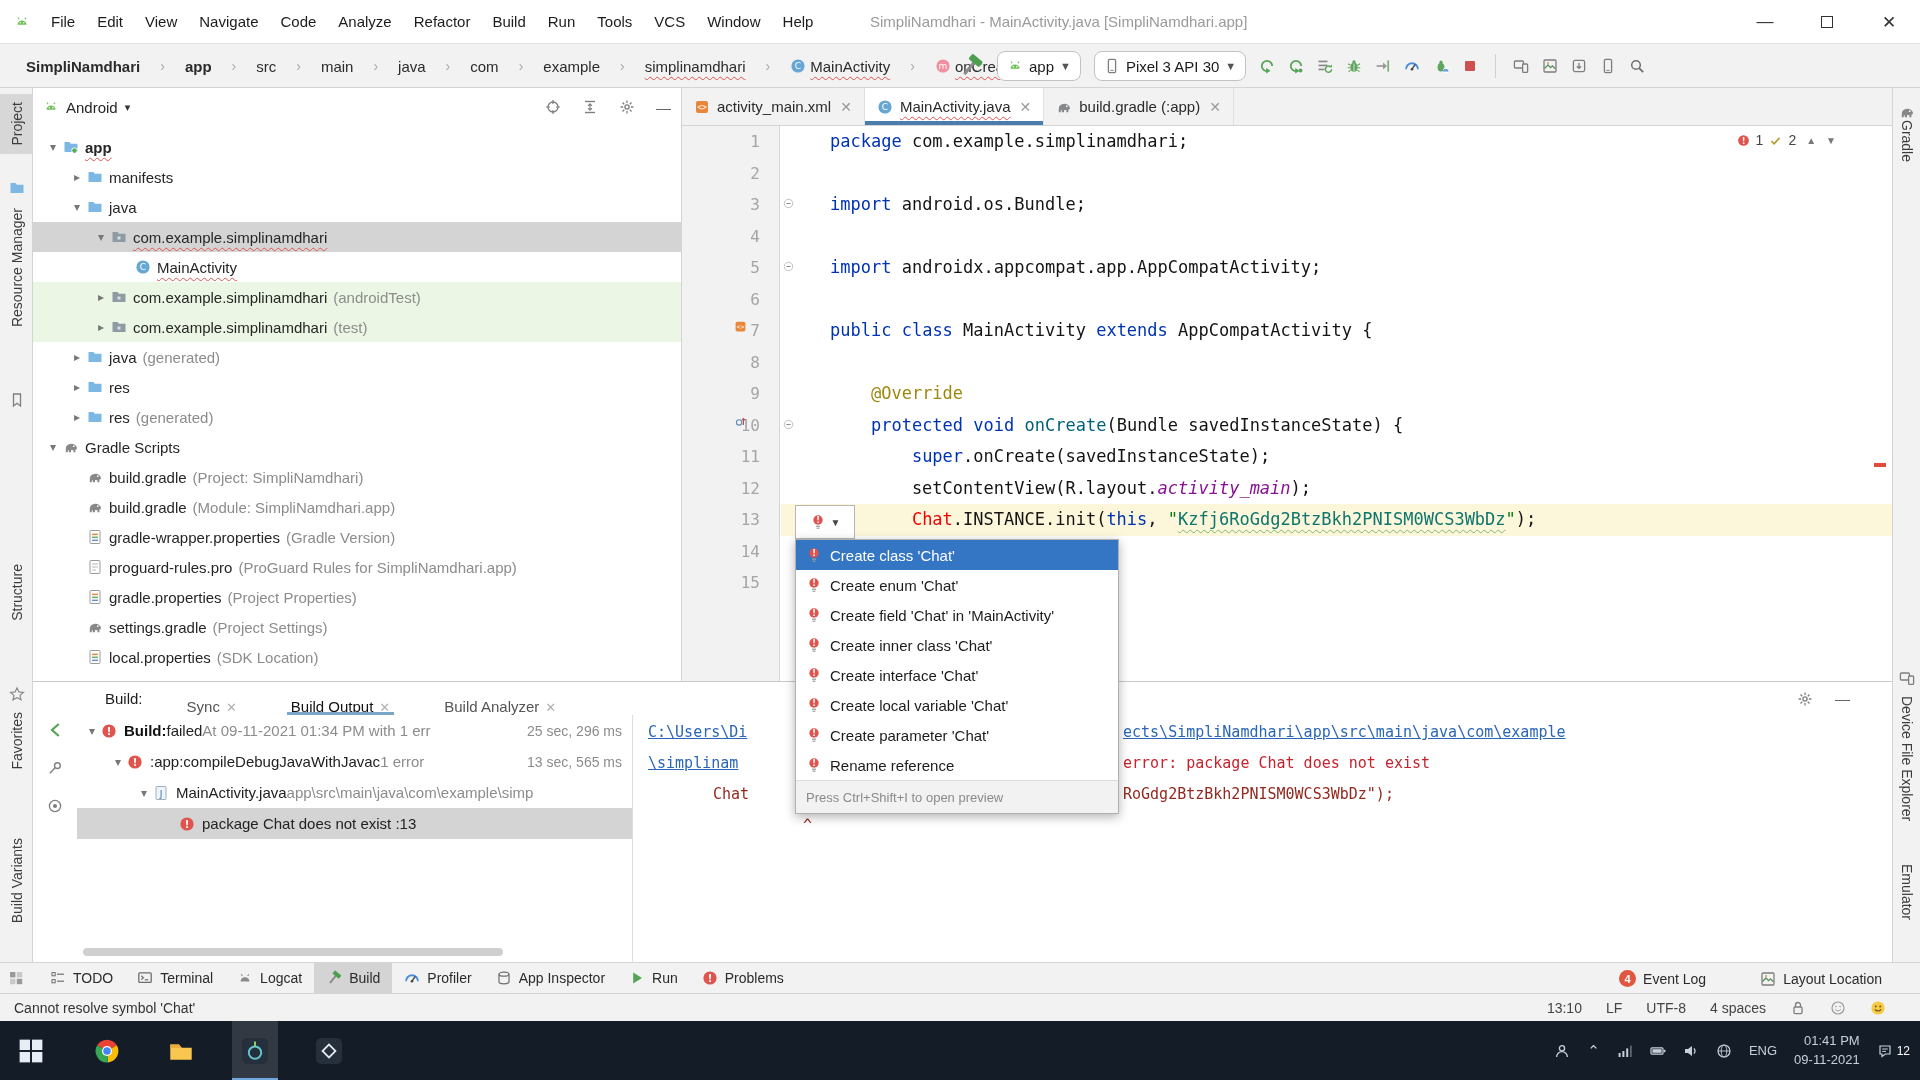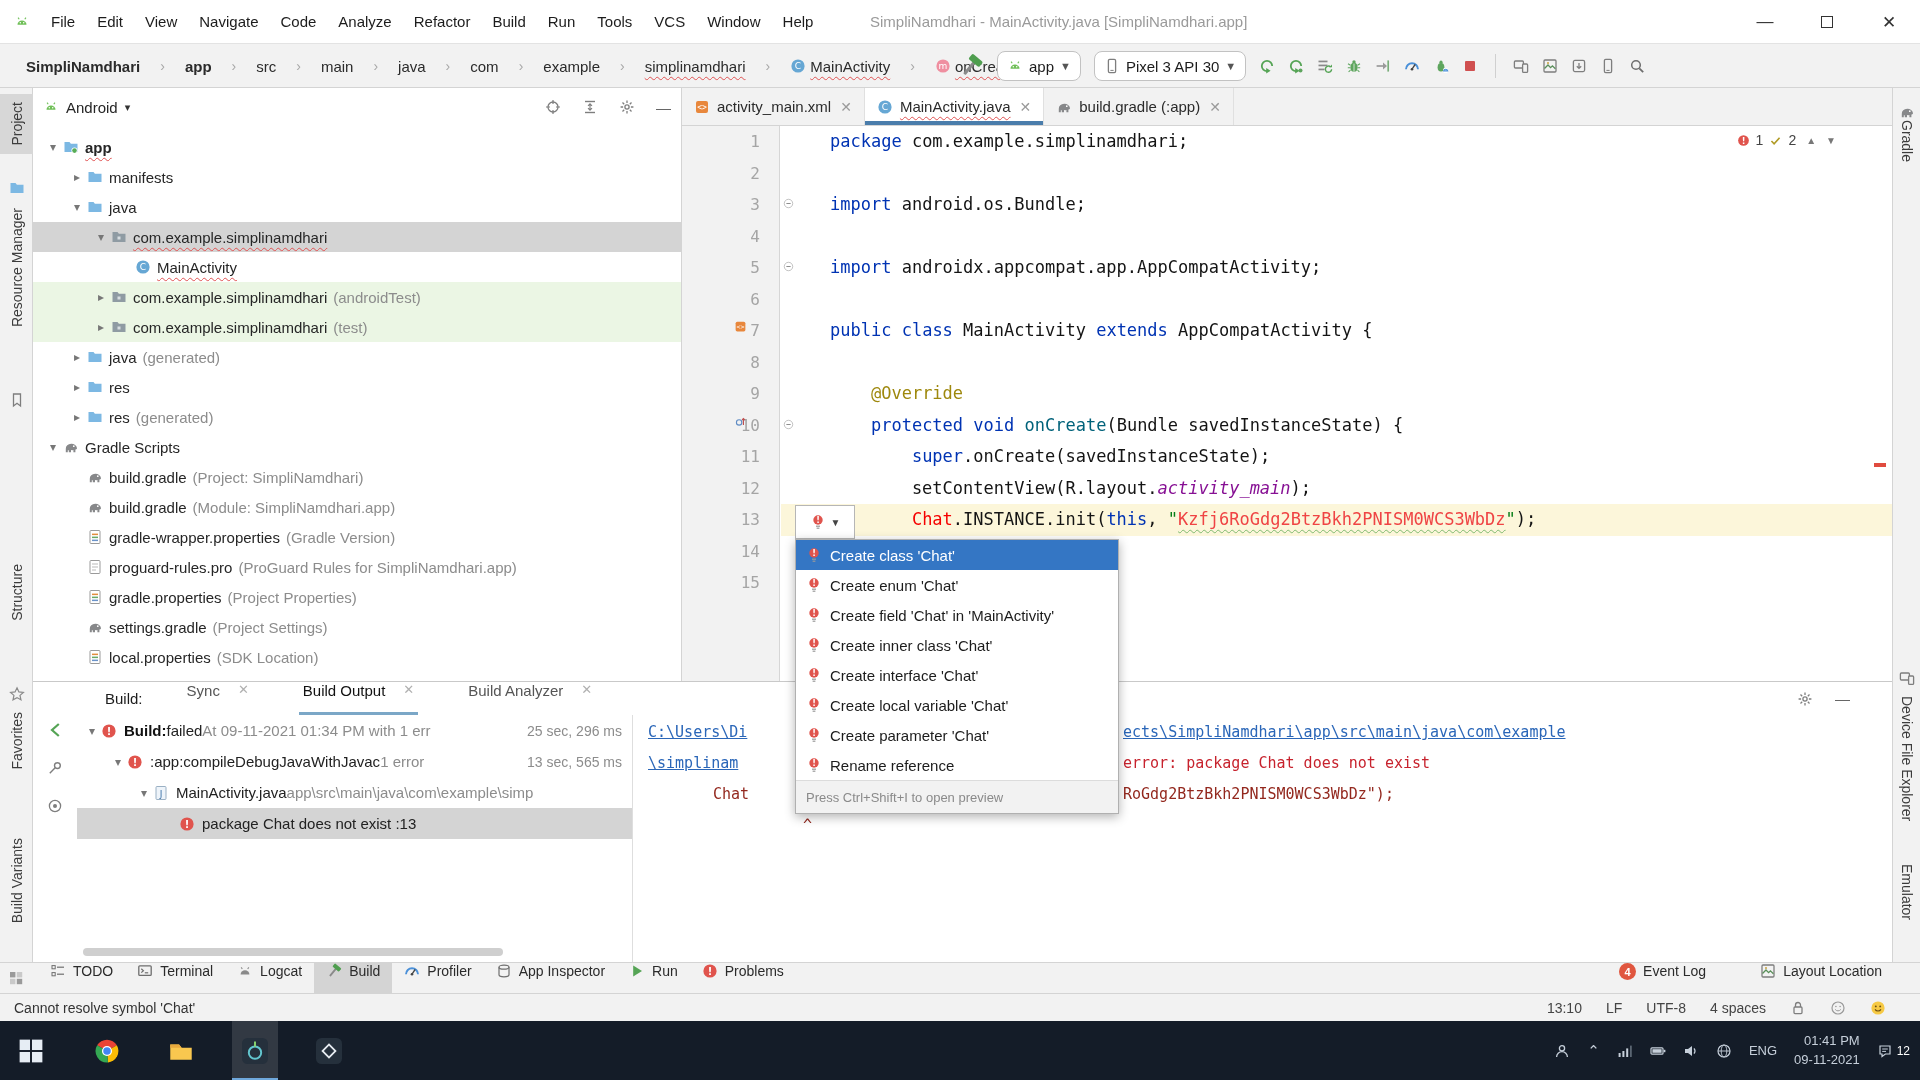--- a/index.html
+++ b/index.html
@@ -69,39 +69,39 @@
   .code{position:absolute;left:0;top:38px;right:0;font-family:"DejaVu Sans Mono",monospace;font-size:17px}
   .gutterbg{position:absolute;left:0;top:38px;width:98px;height:555px;background:#f2f2f2;border-right:1px solid #d6d6d6}
   .cline{height:31.5px;line-height:31.5px;position:relative;white-space:pre}
   .cline .band{position:absolute;left:99px;right:0;top:0;bottom:0;background:#fcf6da}
   .cline .lnum{position:absolute;left:0;width:78px;text-align:right;color:#a5a5a5;font-size:16px;z-index:2}
   .cline .src{position:absolute;left:148px;z-index:1}
   .cline .gic{position:absolute;left:52px;top:5px;z-index:3}
   .cline .fic{position:absolute;left:100px;top:8px;z-index:3}
   .tk-kw{color:#0033b3}.tk-pl{color:#141414}.tk-ann{color:#9e880d}.tk-md{color:#00627a}
   .tk-fd{color:#871094;font-style:italic}.tk-str{color:#067d17}
-  .tk-strw{color:#ef4444;text-decoration:underline wavy #7fba6f 1px;text-underline-offset:4px}
+  .tk-strw{color:#0f766e;text-decoration:underline wavy #7fba6f 1px;text-underline-offset:4px}
   .tk-err{color:#f50000}
   .inspw{position:absolute;right:56px;top:44px;display:flex;align-items:center;gap:6px;font-size:14px;color:#444;z-index:4}
   .inspw .nav{color:#777;font-size:10px;margin-left:4px}
   .estripe{position:absolute;right:6px;top:375px;width:12px;height:4px;background:#e04b3f;z-index:4}
 
   
   .bulbbox{position:absolute;left:795px;top:505px;width:60px;height:34px;background:#fff;border:1px solid #b6b6b6;display:flex;align-items:center;justify-content:center;gap:5px;z-index:59}
   .bulbbox .car{font-size:10px;color:#444}
   .popup{position:absolute;left:795px;top:539px;width:324px;background:#fff;border:1px solid #b0b0b0;box-shadow:0 3px 10px rgba(0,0,0,.3);z-index:60}
   .pitem{height:30px;display:flex;align-items:center;gap:8px;padding:0 10px;color:#1c1c1c;white-space:nowrap}
   .pitem.sel{background:#3476c4;color:#fff}
   .pfoot{height:26px;background:#f2f2f2;border-top:1px solid #dcdcdc;color:#8a8a8a;font-size:13px;display:flex;align-items:center;padding:16px 10px}
 
   
   .build{position:absolute;left:33px;top:681px;width:1859px;height:281px;background:#fff;border-top:1px solid #c9c9c9}
   .bhead{height:33px;display:flex;align-items:center;gap:14px;padding:0 0 0 72px;position:relative}
   .bhead .blbl{color:#1c1c1c;margin-right:26px}
-  .btab{display:flex;align-items:flex-start;gap:18px;color:#555;height:33px;padding:0 4px;position:relative;margin-right:46px}
+  .btab{display:flex;align-items:flex-end;gap:6px;color:#555;height:33px;padding:0 4px;position:relative;margin-right:46px}
   .btab .x{color:#b0b0b0;font-size:13px}
   .btab.active{color:#111}
   .btab.active:after{content:"";position:absolute;left:0;right:0;bottom:0;height:3px;background:#7ba7c7}
   .bhics{position:absolute;right:42px;top:0;height:33px;display:flex;align-items:center;gap:22px}
   .bicol{position:absolute;left:0;top:40px;width:44px;display:flex;flex-direction:column;align-items:center;gap:22px}
   .btree{position:absolute;left:44px;top:33px;width:555px;bottom:0}
   .brow{height:31px;display:flex;align-items:center;white-space:nowrap;position:relative;padding-left:6px}
   .brow .chev{width:18px;color:#777;font-size:12px;text-align:center;flex:none}
   .brow .icn{margin-right:7px;flex:none}
   .brow.sel{background:#d4d4d4}
@@ -111,21 +111,21 @@
   .bconsole{position:absolute;left:0;top:33px;right:0;bottom:0;font-family:"DejaVu Sans Mono",monospace;font-size:15px}
   .cfrag{position:absolute;white-space:pre}
   .c-lnk{color:#2a66b8;text-decoration:underline}
   .c-err{color:#c7222d}
   .c-code{color:#93281e}
   .hscroll{position:absolute;left:50px;bottom:6px;width:420px;height:8px;background:#cfcfcf;border-radius:4px}
 
   
   .bottombar{position:absolute;left:0;top:962px;width:1920px;height:31px;background:#f2f2f2;border-top:1px solid #d4d4d4;display:flex;align-items:center}
   .bswitch{margin:0 14px 0 8px}
-  .bitem{display:flex;align-items:flex-start;gap:7px;height:31px;padding:0 12px;color:#2b2b2b;font-size:14px}
+  .bitem{display:flex;align-items:center;gap:7px;height:31px;padding:0 12px;color:#2b2b2b;font-size:14px}
   .bitem.active{background:#d4d4d4}
   .bbright{position:absolute;right:26px;top:0;height:31px;display:flex;align-items:center;gap:30px}
   .badge4{width:17px;height:17px;border-radius:50%;background:#e0563f;color:#fff;font-size:11px;font-weight:bold;display:inline-flex;align-items:center;justify-content:center}
   .statusbar{position:absolute;left:0;top:993px;width:1920px;height:28px;background:#f2f2f2;border-top:1px solid #d4d4d4;display:flex;align-items:center;font-size:14px;color:#333}
   .statusbar .msg{margin-left:14px}
   .stright{position:absolute;right:34px;top:0;height:28px;display:flex;align-items:center;gap:24px;color:#444}
   .taskbar{position:absolute;left:0;top:1021px;width:1920px;height:59px;background:#141c28;display:flex;align-items:center}
   .tkicon{width:46px;height:59px;display:flex;align-items:center;justify-content:center}
   .tkicon.start{margin-left:8px}
   .tkicon.active{background:rgba(255,255,255,.13);box-shadow:inset 0 -2px 0 #6fa8dc}

